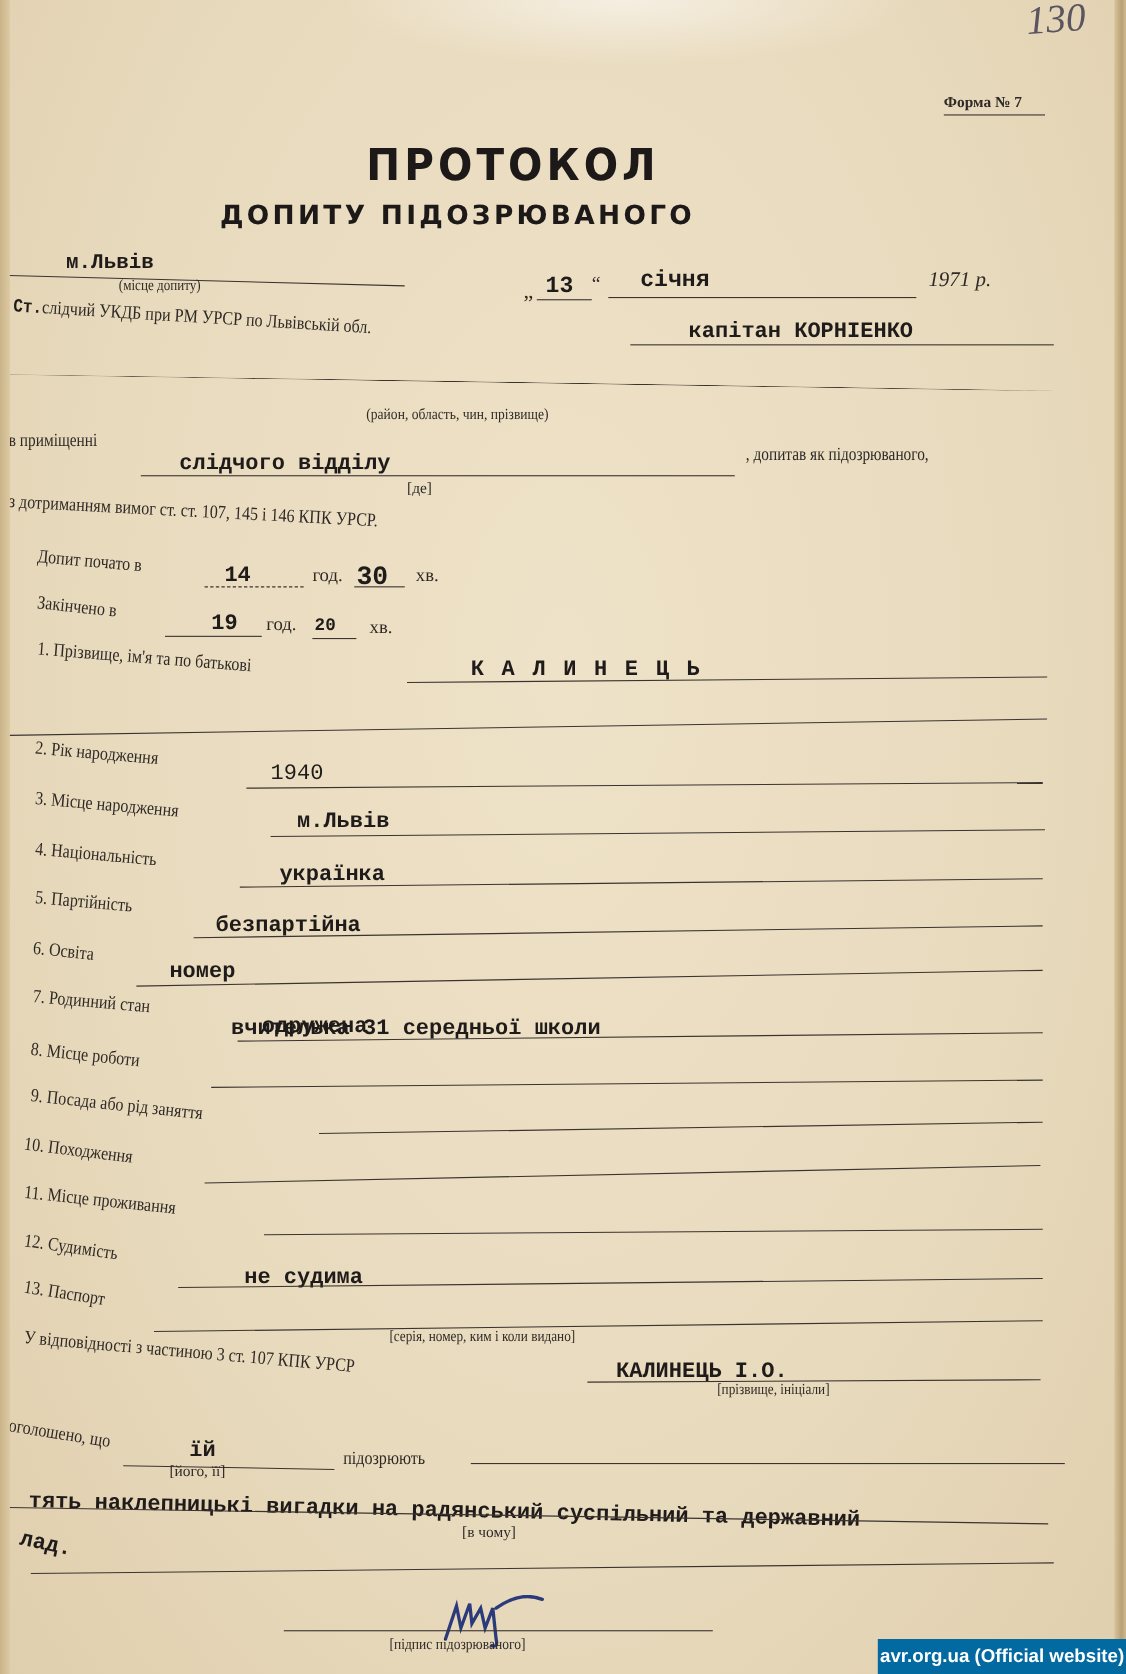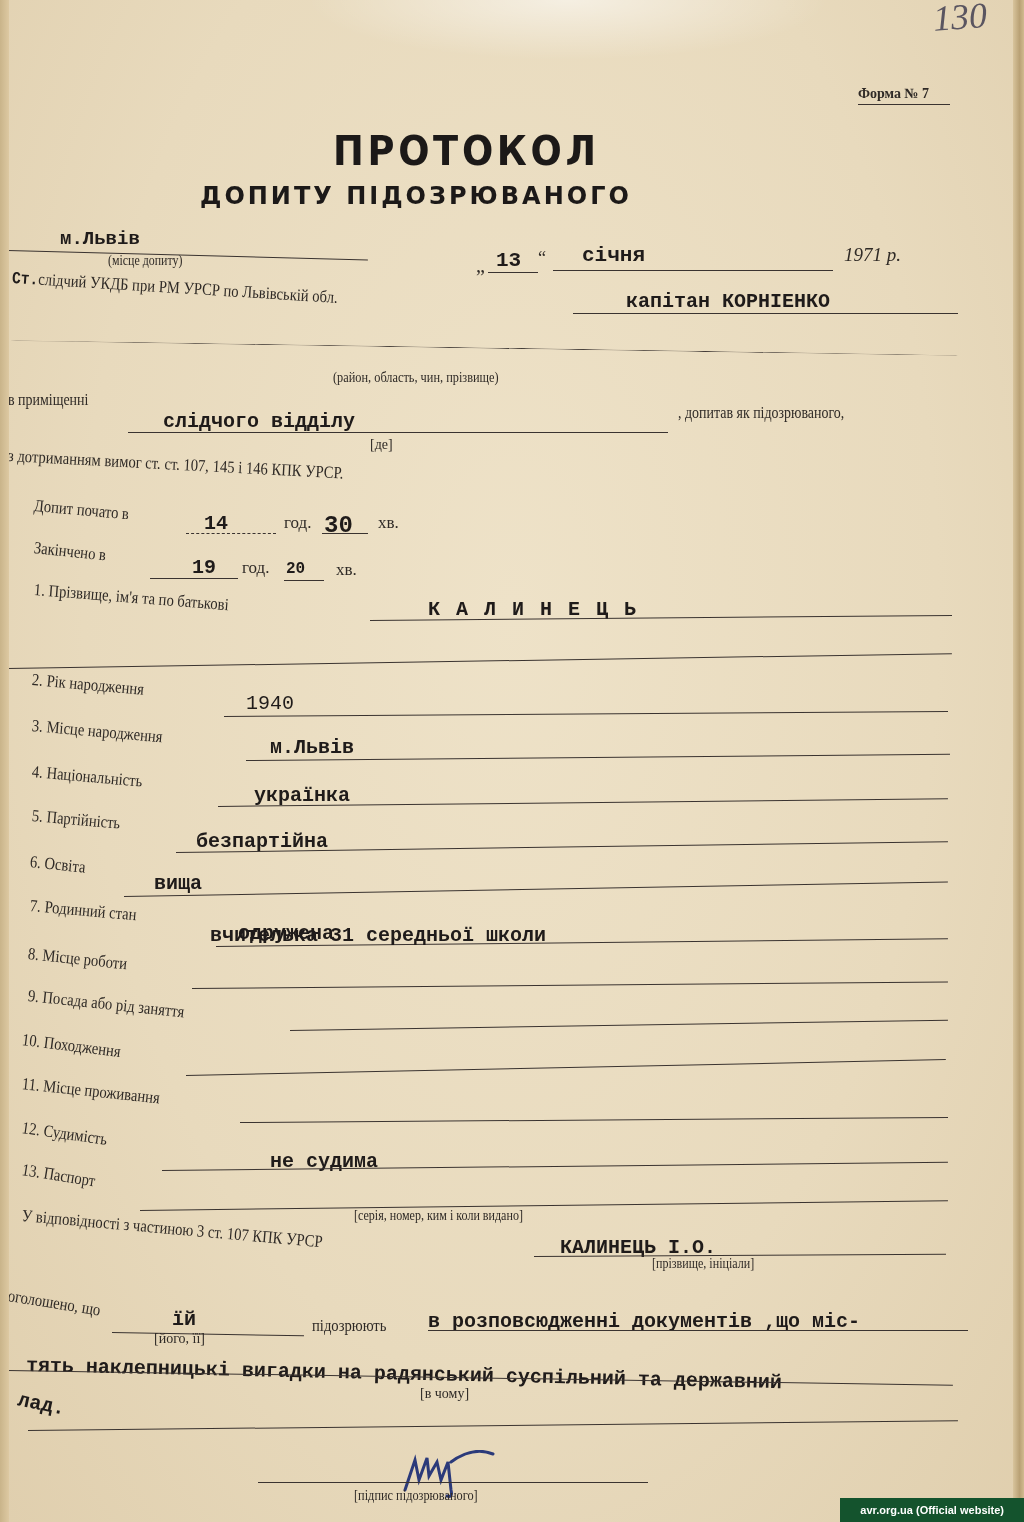--- a/index.html
+++ b/index.html
@@ -20,23 +20,23 @@
     .right-edge { position: absolute; right: 0; top: 0; width: 11px; height: 1522px;
       background: linear-gradient(90deg, #d8c49c, #b9a175 60%, #d1bb90); }
     .abs { position: absolute; white-space: nowrap; }
     .typed { font-family: "Liberation Mono", monospace; font-weight: bold; color: #1f1b1a; }
     .printed { font-family: "Liberation Serif", serif; color: #2f2a26; }
     .small { font-size: 14px; }
     .label { font-size: 17px; transform: scaleX(0.82); transform-origin: left; }
     .line { position: absolute; height: 0; border-top: 1.5px solid #3a3330; }
     .title { font-family: "DejaVu Sans", sans-serif; font-weight: bold; color: #1c1918; }
     .pagenum { font-family: "Liberation Serif", serif; font-style: italic; font-size: 36px; color: #5a5560; }
-    .watermark { position: absolute; right: 0; bottom: 0; background: #14532d; color: #fff;
-      font-family: "Liberation Sans", sans-serif; font-weight: bold; font-size: 11px;
-      padding: 6px 20px; }
+    .watermark { position: absolute; right: 0; bottom: 0; background: #0369a1; color: #fff;
+      font-family: "Liberation Sans", sans-serif; font-weight: bold; font-size: 17px;
+      padding: 6px 2px; }
     .sig { position: absolute; }
   </style>
 </head>
 <body>
 
 <div class="paper">
 
   <div class="abs pagenum" style="left:925px; top:-4px; transform:rotate(-4deg);">130</div>
 
   <div class="abs printed" style="left:850px; top:86px; font-size:14px; font-weight:bold;">Форма № 7</div>
@@ -104,59 +104,58 @@
 
   <div class="abs printed" style="left:24px; top:762px; font-size:17px; transform:rotate(5deg) scaleX(0.86); transform-origin:left;">4. Національність</div>
   <div class="abs typed" style="left:246px; top:784px; font-size:20px;">українка</div>
   <div class="line" style="left:210px; top:806px; width:730px; transform:rotate(-0.6deg); transform-origin:left;"></div>
 
   <div class="abs printed" style="left:24px; top:806px; font-size:17px; transform:rotate(5deg) scaleX(0.86); transform-origin:left;">5. Партійність</div>
   <div class="abs typed" style="left:188px; top:830px; font-size:20px;">безпартійна</div>
   <div class="line" style="left:168px; top:852px; width:772px; transform:rotate(-0.8deg); transform-origin:left;"></div>
 
   <div class="abs printed" style="left:22px; top:852px; font-size:17px; transform:rotate(6deg) scaleX(0.86); transform-origin:left;">6. Освіта</div>
-  <div class="abs typed" style="left:146px; top:872px; font-size:20px;">вища</div>
+  <div class="abs typed" style="left:146px; top:872px; font-size:20px;">номер</div>
   <div class="line" style="left:116px; top:896px; width:824px; transform:rotate(-1deg); transform-origin:left;"></div>
 
   <div class="abs printed" style="left:22px; top:896px; font-size:17px; transform:rotate(5deg) scaleX(0.86); transform-origin:left;">7. Родинний стан</div>
   <div class="abs typed" style="left:230px; top:922px; font-size:20px;">одружена</div>
   <div class="line" style="left:208px; top:946px; width:732px; transform:rotate(-0.6deg); transform-origin:left;"></div>
 
   <div class="abs printed" style="left:20px; top:944px; font-size:17px; transform:rotate(6deg) scaleX(0.86); transform-origin:left;">8. Місце роботи</div>
   <div class="abs typed" style="left:202px; top:924px; font-size:20px;">вчителька 31 середньої школи</div>
   <div class="line" style="left:184px; top:988px; width:756px; transform:rotate(-0.5deg); transform-origin:left;"></div>
 
   <div class="abs printed" style="left:20px; top:986px; font-size:17px; transform:rotate(6deg) scaleX(0.86); transform-origin:left;">9. Посада або рід заняття</div>
   <div class="line" style="left:282px; top:1030px; width:658px; transform:rotate(-0.9deg); transform-origin:left;"></div>
 
   <div class="abs printed" style="left:14px; top:1030px; font-size:17px; transform:rotate(7deg) scaleX(0.86); transform-origin:left;">10. Походження</div>
   <div class="line" style="left:178px; top:1075px; width:760px; transform:rotate(-1.2deg); transform-origin:left;"></div>
 
   <div class="abs printed" style="left:14px; top:1074px; font-size:17px; transform:rotate(6deg) scaleX(0.86); transform-origin:left;">11. Місце проживання</div>
   <div class="line" style="left:232px; top:1122px; width:708px; transform:rotate(-0.4deg); transform-origin:left;"></div>
 
   <div class="abs printed" style="left:14px; top:1118px; font-size:17px; transform:rotate(8deg) scaleX(0.86); transform-origin:left;">12. Судимість</div>
-  <div class="abs typed" style="left:214px; top:1150px; font-size:20px;margin-left:48px;">не судима</div>
+  <div class="abs typed" style="left:214px; top:1150px; font-size:20px;">не судима</div>
   <div class="line" style="left:154px; top:1170px; width:786px; transform:rotate(-0.6deg); transform-origin:left;"></div>
 
   <div class="abs printed" style="left:14px; top:1160px; font-size:17px; transform:rotate(9deg) scaleX(0.86); transform-origin:left;">13. Паспорт</div>
   <div class="line" style="left:132px; top:1210px; width:808px; transform:rotate(-0.7deg); transform-origin:left;"></div>
   <div class="abs printed small" style="left:346px; top:1208px; transform:scaleX(0.86); transform-origin:left;">[серія, номер, ким і коли видано]</div>
 
   <div class="abs printed" style="left:14px; top:1206px; font-size:17px; transform:rotate(5deg) scaleX(0.86); transform-origin:left;">У відповідності з частиною 3 ст. 107 КПК УРСР</div>
   <div class="abs typed" style="left:552px; top:1236px; font-size:20px;">КАЛИНЕЦЬ І.О.</div>
   <div class="line" style="left:526px; top:1256px; width:412px; transform:rotate(-0.3deg); transform-origin:left;"></div>
   <div class="abs printed small" style="left:644px; top:1256px; transform:scaleX(0.86); transform-origin:left;">[прізвище, ініціали]</div>
 
   <div class="abs printed" style="left:0px; top:1286px; font-size:17px; transform:rotate(9deg) scaleX(0.86); transform-origin:left;">оголошено, що</div>
   <div class="abs typed" style="left:164px; top:1308px; font-size:20px;">їй</div>
   <div class="line" style="left:104px; top:1332px; width:192px; transform:rotate(1deg); transform-origin:left;"></div>
   <div class="abs printed small" style="left:146px; top:1331px;">[його, її]</div>
   <div class="abs printed" style="left:304px; top:1316px; font-size:17px; transform:scaleX(0.86); transform-origin:left;">підозрюють</div>
-  <div class="abs typed" style="left:420px; top:1310px; font-size:20px;">в розповсюдженні документів ,що міс-</div>
   <div class="line" style="left:420px; top:1330px; width:540px;"></div>
   <div class="abs typed" style="left:18px; top:1354px; font-size:20px; transform:rotate(1.3deg); transform-origin:left;">тять наклепницькі вигадки на радянський суспільний та державний</div>
   <div class="line" style="left:0px; top:1370px; width:945px; transform:rotate(0.9deg); transform-origin:left;"></div>
   <div class="abs printed small" style="left:412px; top:1386px;">[в чому]</div>
   <div class="abs typed" style="left:10px; top:1388px; font-size:20px; transform:rotate(12deg); transform-origin:left;">лад.</div>
   <div class="line" style="left:20px; top:1430px; width:930px; transform:rotate(-0.6deg); transform-origin:left;"></div>
 
   <svg class="sig" style="left:385px; top:1450px;" width="110" height="50" viewBox="0 0 110 50">
     <path d="M12 40 L22 10 L26 30 L34 8 L36 26 L44 12 L48 30 L55 12 L58 40 Q60 48 54 46 M58 12 Q80 -4 100 4" fill="none" stroke="#2b3a7a" stroke-width="3" stroke-linecap="round"></path>
   </svg>

